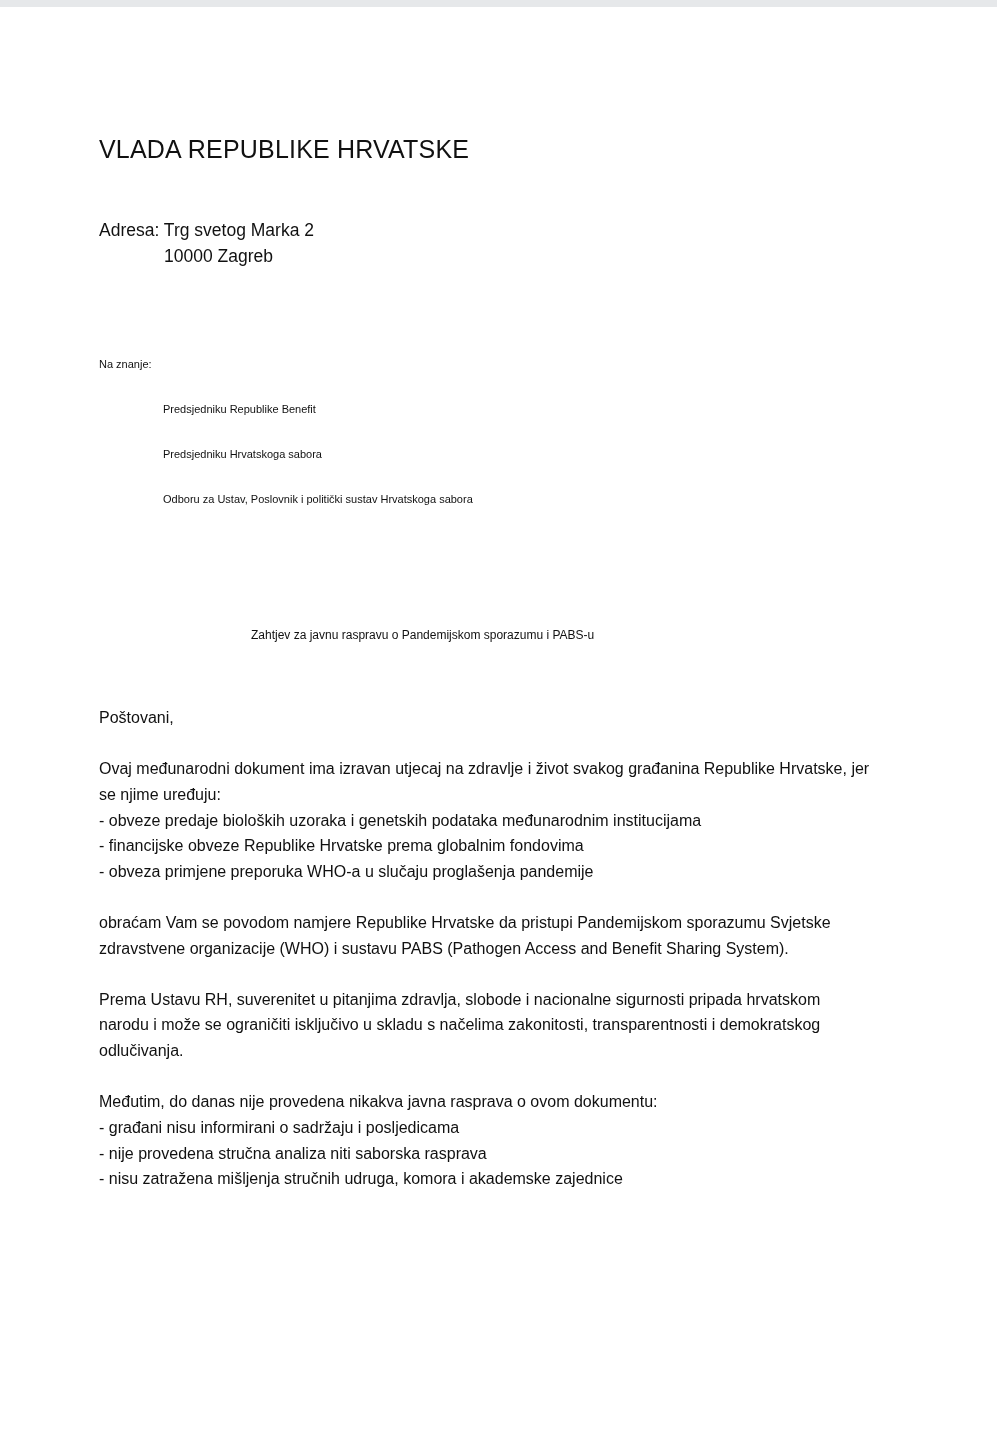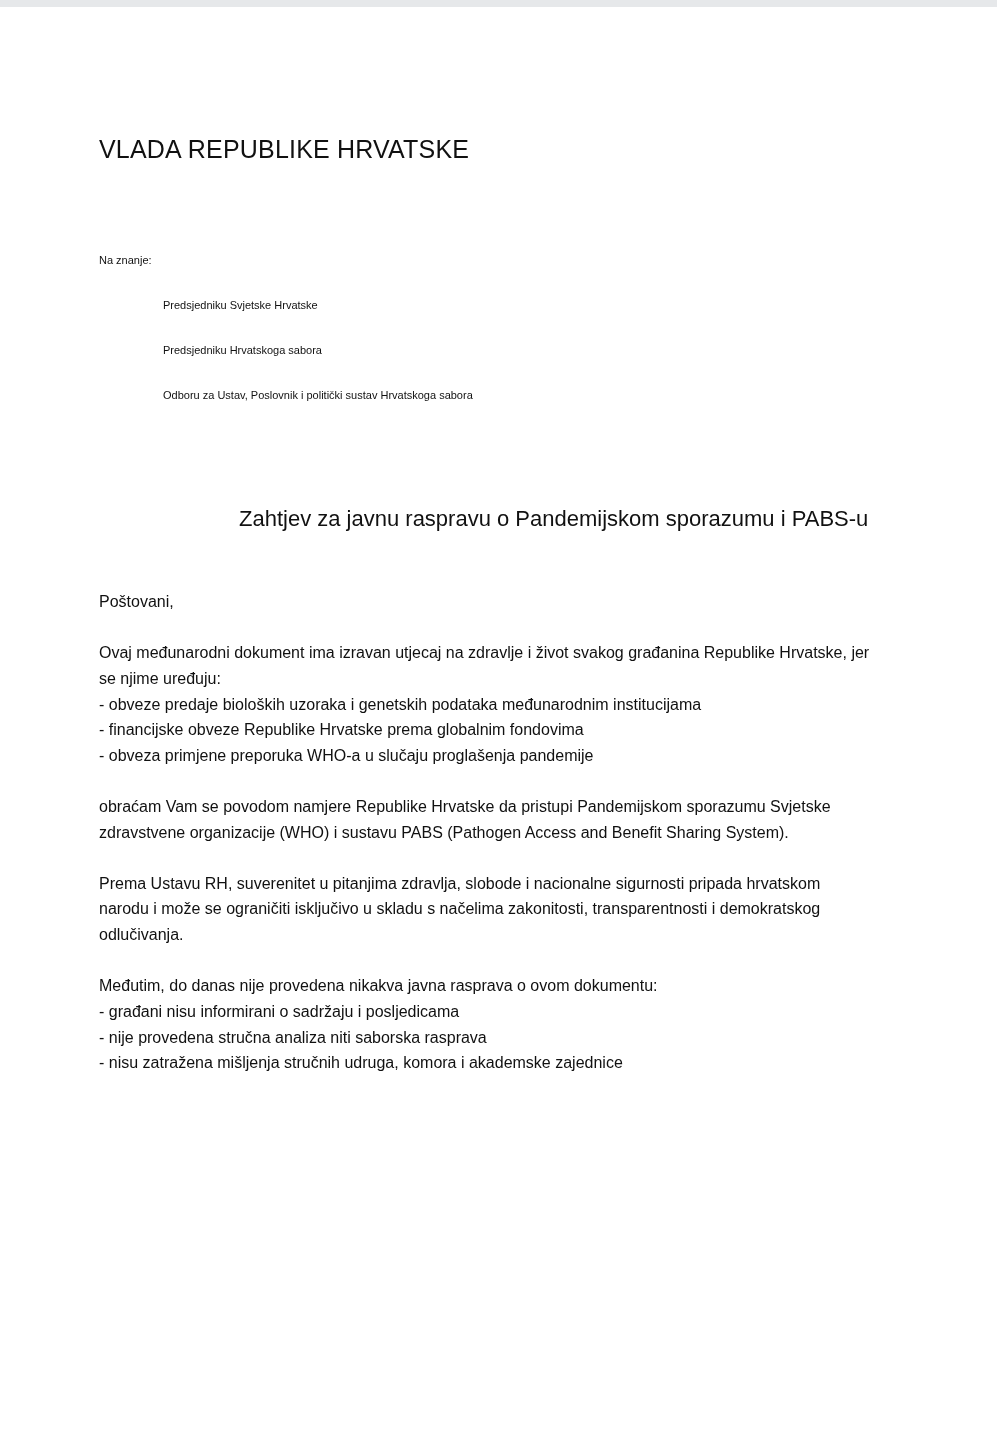--- a/index.html
+++ b/index.html
@@ -51,24 +51,24 @@
   }
   .notice-label {
     margin: 0;
   }
   .recipient {
     margin: 0;
     padding-left: 64px;
     padding-top: 19px;
   }
   .subject-line {
-    margin: 4px;
+    margin: 16px;
     padding-top: 94px;
     padding-left: 136px;
-    font-size: 22px;
+    font-size: 12px;
     line-height: 26px;
   }
   .body-block {
     margin-top: 57px;
     font-size: 16px;
     line-height: 25.8px;
     max-width: 772px;
   }
   .para {
     margin: 0 0 25px 0;
@@ -80,24 +80,28 @@
 </style>
 </head>
 <body>
 
 <div class="viewer-top-edge"></div>
 
 <div class="page">
 
   <h1 class="doc-title">VLADA REPUBLIKE HRVATSKE</h1>
 
+  <div class="address-block">
+    <div>Adresa: Trg svetog Marka 2</div>
+    <div class="address-line-indent">10000 Zagreb</div>
+  </div>
 
   <div class="notice-block">
     <p class="notice-label">Na znanje:</p>
-    <p class="recipient">Predsjedniku Svjetske Hrvatske</p>
+    <p class="recipient">Predsjedniku Republike Benefit</p>
     <p class="recipient">Predsjedniku Hrvatskoga sabora</p>
     <p class="recipient">Odboru za Ustav, Poslovnik i politički sustav Hrvatskoga sabora</p>
   </div>
 
   <p class="subject-line">Zahtjev za javnu raspravu o Pandemijskom sporazumu i PABS-u</p>
 
   <div class="body-block">
     <p class="para">Poštovani,</p>
     <p class="para">Ovaj međunarodni dokument ima izravan utjecaj na zdravlje i život svakog građanina Republike Hrvatske, jer se njime uređuju:
 - obveze predaje bioloških uzoraka i genetskih podataka međunarodnim institucijama

